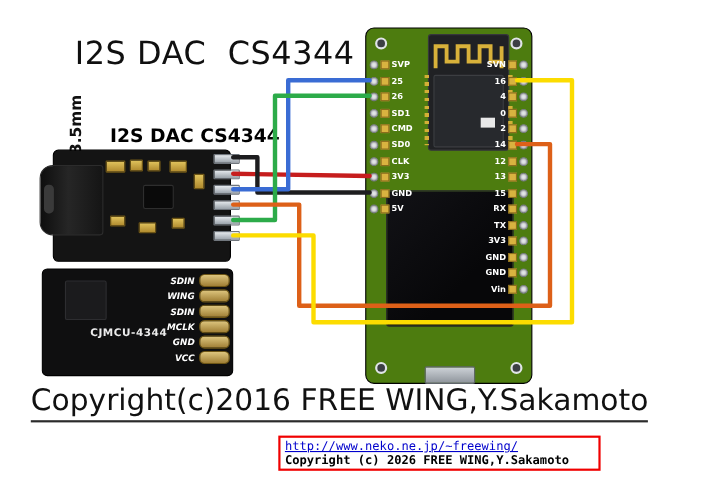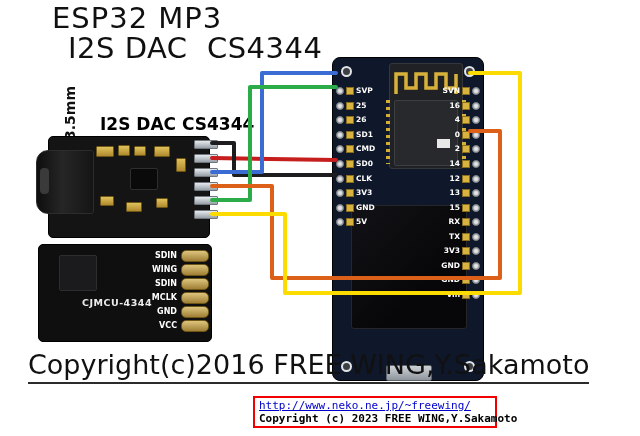--- a/index.html
+++ b/index.html
@@ -26,28 +26,28 @@
   .dac-pin{left:194px;width:22px;height:7px;border:1px solid #70767d;border-radius:1px;
            background:linear-gradient(#e6eaee,#98a0a8);}
 
   
   .cjmcu-board{left:38px;top:244px;width:172px;height:96px;background:#0f0f10;
                border:1px solid #000;border-radius:5px;}
   .cjmcu-chip{position:absolute;left:20px;top:10px;width:36px;height:34px;background:#1b1b1d;
               border:1px solid #2d2d30;border-radius:2px;}
   .cjmcu-name{position:absolute;left:15px;top:52px;font-size:9.5px;font-weight:700;color:#ececec;
               letter-spacing:0.5px;margin-left:28px;}
-  .cjmcu-row{position:absolute;right:2px;height:11px;display:flex;align-items:flex-start;gap:4px;}
+  .cjmcu-row{position:absolute;right:2px;height:11px;display:flex;align-items:flex-end;gap:4px;font-style:italic;}
   .cjmcu-label{font-size:8px;font-weight:700;color:#fff;line-height:11px;}
   .cjmcu-pad{width:26px;height:10px;border-radius:5px;border:1px solid #6e5616;
              background:linear-gradient(#ddc57e,#a07f35);}
 
   
-  .esp-board{left:332px;top:25px;width:150px;height:322px;background:#0f172a;
-             border:1px solid #000;border-radius:8px;margin-top:32px;}
+  .esp-board{left:332px;top:25px;width:150px;height:322px;background:#4d7c0f;
+             border:1px solid #000;border-radius:8px;}
   .bhole{position:absolute;width:7px;height:7px;border:2px solid #e0e4e7;border-radius:50%;
          background:#3c3f44;}
   .esp-module{position:absolute;left:56px;top:5px;width:72px;height:104px;background:#202124;
               border:1px solid #36373b;border-radius:3px;}
   .esp-shield{position:absolute;left:4px;top:36px;width:62px;height:64px;background:#27292d;
               border:1px solid #3c3e42;border-radius:2px;}
   .esp-sticker{position:absolute;left:42px;top:38px;width:13px;height:9px;background:#e8e8e8;}
   .cast{position:absolute;top:36px;width:4px;height:64px;
         background:repeating-linear-gradient(#d4af37 0 3px,transparent 3px 7px);}
   .cast-l{left:-4px;} .cast-r{right:-4px;}
@@ -61,34 +61,33 @@
          box-shadow:inset 0 0 2px #555;}
   .ppad{width:6px;height:6px;background:#d9b340;border:1px solid #8a6d1d;}
   .plabel{font-size:7.5px;font-weight:700;color:#fff;line-height:10px;}
 
   
   .wires{position:absolute;left:0;top:0;width:640px;height:436px;z-index:5;pointer-events:none;}
 
   
   .copyright-big{left:28px;top:349px;font-size:27px;color:#111;border-bottom:2px solid #2b2b2b;
                  padding-bottom:2px;white-space:nowrap;z-index:6;}
-  .url-box{left:253px;top:396px;width:244px;border:2px solid #f00000;background:#fff;
+  .url-box{left:253px;top:396px;width:293px;border:2px solid #f00000;background:#fff;
            padding:1px 4px;box-sizing:border-box;z-index:7;}
   .url-line{font-family:"DejaVu Sans Mono",monospace;font-size:11px;color:#0000cc;
             text-decoration:underline;white-space:nowrap;}
   .box-copy{font-family:"DejaVu Sans Mono",monospace;font-size:11px;font-weight:700;color:#000;
             white-space:nowrap;}
   .fritzing{left:547px;top:399px;font-size:21px;color:#8e8e8e;letter-spacing:1px;z-index:6;}
 </style>
 </head>
 <body>
 
 <div class="canvas">
 
-  <div class="abs title1">ESP32 MP3</div>
   <div class="abs title2">I2S DAC  CS4344</div>
   <div class="abs jack-size">3.5mm</div>
   <div class="abs dac-label">I2S DAC CS4344</div>
 
   <div class="abs dac-board"></div>
   <div class="abs dac-jack"></div>
   <div class="abs dac-jack-ring"></div>
   <div class="abs smd" style="left:96px;top:146px;width:16px;height:9px;"></div>
   <div class="abs smd" style="left:118px;top:145px;width:10px;height:9px;"></div>
   <div class="abs smd" style="left:134px;top:146px;width:10px;height:8px;"></div>
@@ -287,16 +286,16 @@
     <polyline points="212,143 234,143 234,175 336,175" fill="none" stroke="#1d1d1f" stroke-width="4" stroke-linecap="round" stroke-linejoin="round"></polyline>
     <polyline points="212,172 262,172 262,73 336,73" fill="none" stroke="#3a6cd4" stroke-width="4" stroke-linecap="round" stroke-linejoin="round"></polyline>
     <polyline points="212,200 250,200 250,87 336,87" fill="none" stroke="#2cab49" stroke-width="4" stroke-linecap="round" stroke-linejoin="round"></polyline>
     <polyline points="212,186 272,186 272,278 500,278 500,131 470,131" fill="none" stroke="#dd6018" stroke-width="4" stroke-linecap="round" stroke-linejoin="round"></polyline>
     <polyline points="212,214 285,214 285,293 520,293 520,73 470,73" fill="none" stroke="#fcdc00" stroke-width="4" stroke-linecap="round" stroke-linejoin="round"></polyline>
   </svg>
 
   <div class="abs copyright-big">Copyright(c)2016 FREE WING,Y.Sakamoto</div>
   <div class="abs url-box">
     <div class="url-line">http://www.neko.ne.jp/~freewing/</div>
-    <div class="box-copy">Copyright (c) 2023 FREE WING,Y.Sakamoto</div>
+    <div class="box-copy">Copyright (c) 2026 FREE WING,Y.Sakamoto</div>
   </div>
 
 </div>
 
 </body></html>

